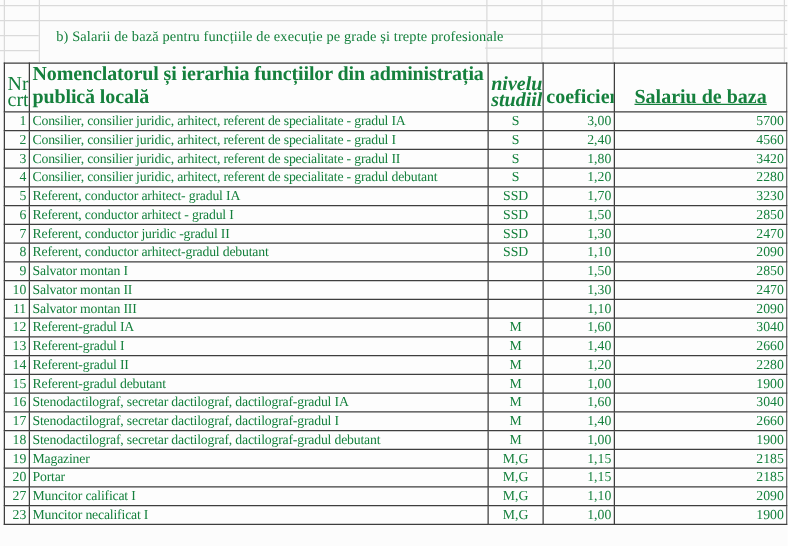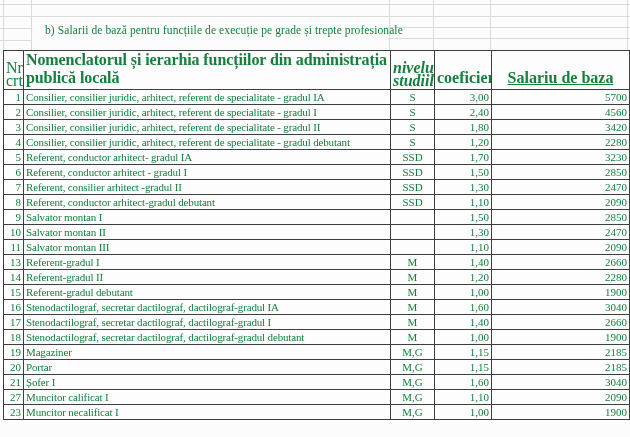--- a/index.html
+++ b/index.html
@@ -144,21 +144,21 @@
     </tr>
         <tr>
       <td class="c-nr">6</td>
       <td class="c-name">Referent, conductor arhitect - gradul I</td>
       <td class="c-level">SSD</td>
       <td class="c-coef">1,50</td>
       <td class="c-sal">2850</td>
     </tr>
         <tr>
       <td class="c-nr">7</td>
-      <td class="c-name">Referent, consilier arhitect -gradul II</td>
+      <td class="c-name">Referent, conductor juridic -gradul II</td>
       <td class="c-level">SSD</td>
       <td class="c-coef">1,30</td>
       <td class="c-sal">2470</td>
     </tr>
         <tr>
       <td class="c-nr">8</td>
       <td class="c-name">Referent, conductor arhitect-gradul debutant</td>
       <td class="c-level">SSD</td>
       <td class="c-coef">1,10</td>
       <td class="c-sal">2090</td>
@@ -178,20 +178,27 @@
       <td class="c-sal">2470</td>
     </tr>
         <tr>
       <td class="c-nr">11</td>
       <td class="c-name">Salvator montan III</td>
       <td class="c-level"></td>
       <td class="c-coef">1,10</td>
       <td class="c-sal">2090</td>
     </tr>
         <tr>
+      <td class="c-nr">12</td>
+      <td class="c-name">Referent-gradul IA</td>
+      <td class="c-level">M</td>
+      <td class="c-coef">1,60</td>
+      <td class="c-sal">3040</td>
+    </tr>
+        <tr>
       <td class="c-nr">13</td>
       <td class="c-name">Referent-gradul I</td>
       <td class="c-level">M</td>
       <td class="c-coef">1,40</td>
       <td class="c-sal">2660</td>
     </tr>
         <tr>
       <td class="c-nr">14</td>
       <td class="c-name">Referent-gradul II</td>
       <td class="c-level">M</td>
@@ -234,27 +241,20 @@
       <td class="c-sal">2185</td>
     </tr>
         <tr>
       <td class="c-nr">20</td>
       <td class="c-name">Portar</td>
       <td class="c-level">M,G</td>
       <td class="c-coef">1,15</td>
       <td class="c-sal">2185</td>
     </tr>
         <tr>
-      <td class="c-nr">21</td>
-      <td class="c-name">Șofer I</td>
-      <td class="c-level">M,G</td>
-      <td class="c-coef">1,60</td>
-      <td class="c-sal">3040</td>
-    </tr>
-        <tr>
       <td class="c-nr">27</td>
       <td class="c-name">Muncitor calificat I</td>
       <td class="c-level">M,G</td>
       <td class="c-coef">1,10</td>
       <td class="c-sal">2090</td>
     </tr>
         <tr>
       <td class="c-nr">23</td>
       <td class="c-name">Muncitor necalificat I</td>
       <td class="c-level">M,G</td>

